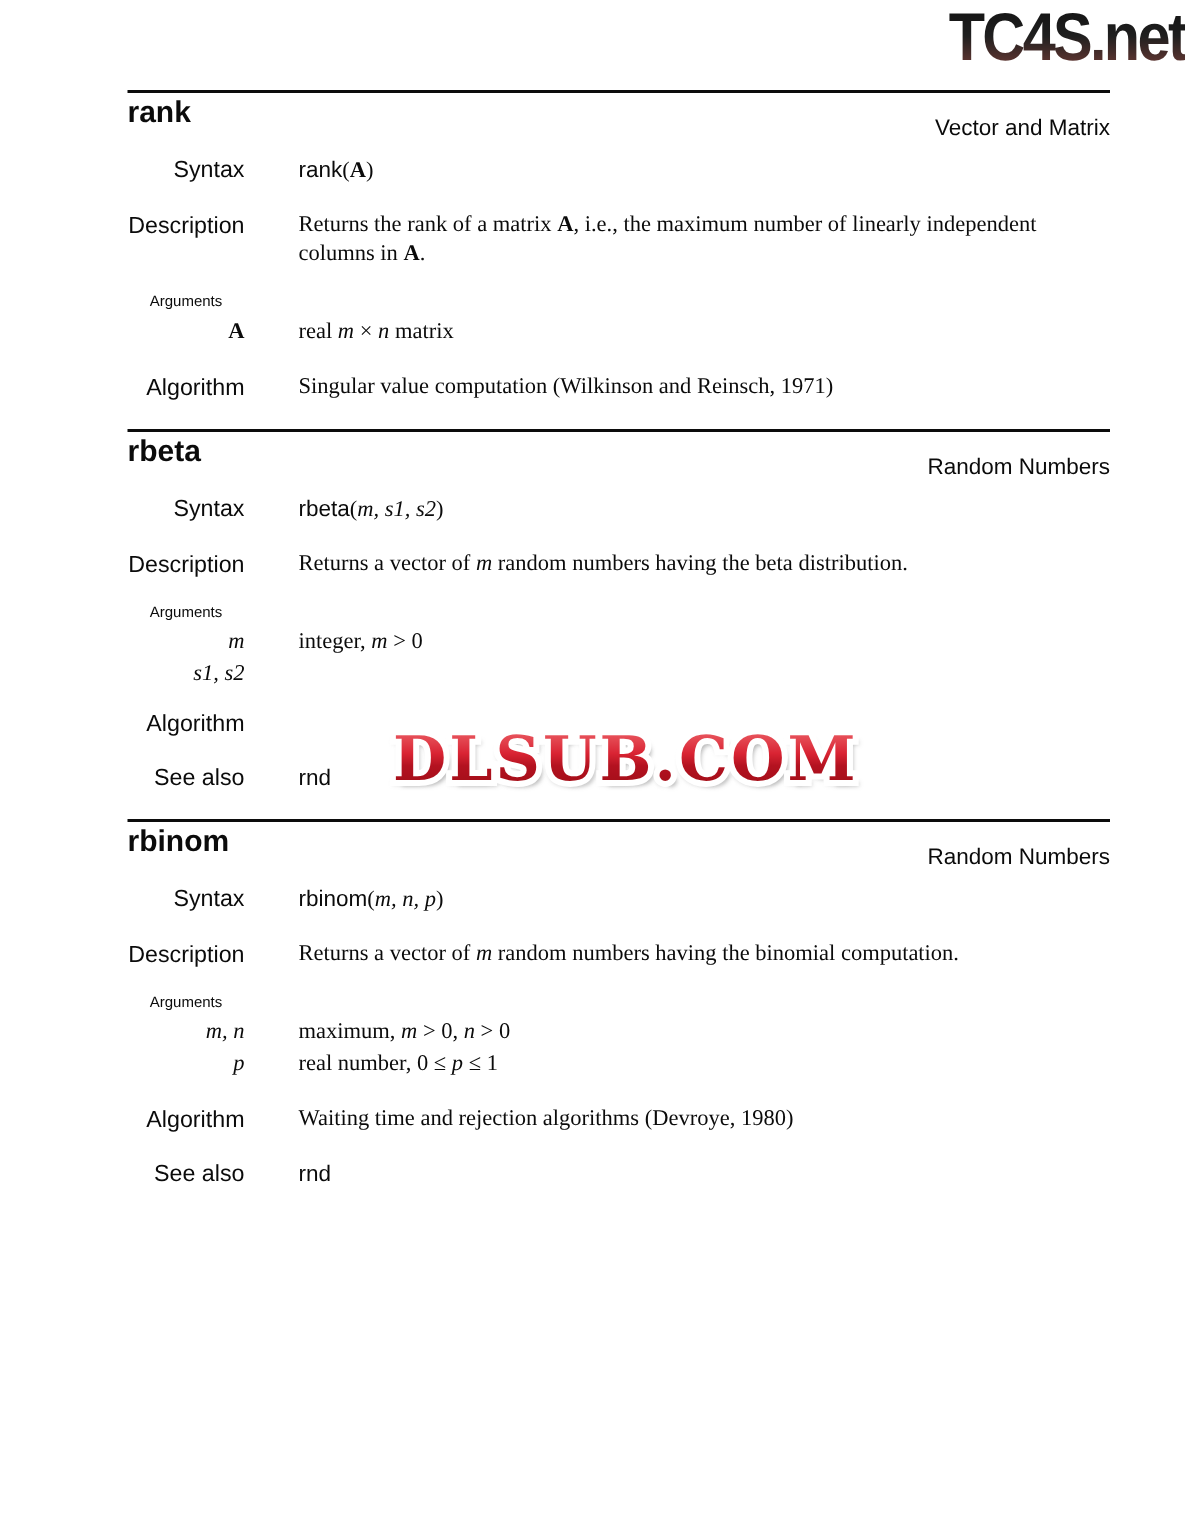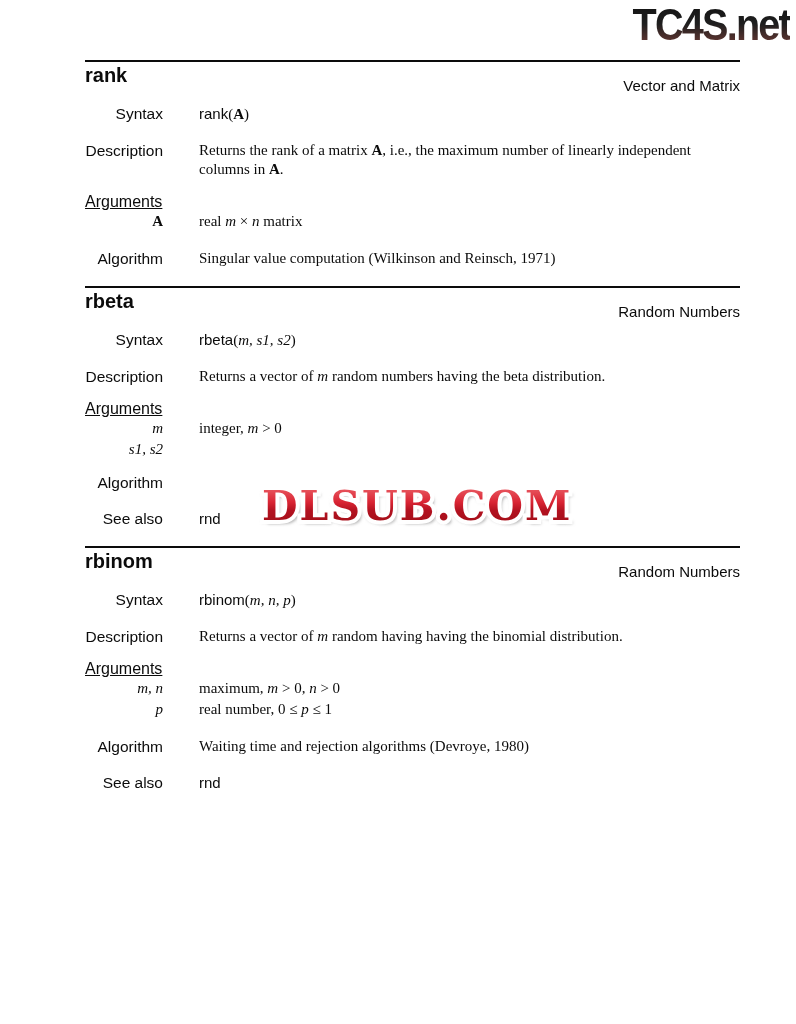--- a/index.html
+++ b/index.html
@@ -19,22 +19,22 @@
   .row-label{position:absolute;left:0;top:0;width:78px;text-align:right;
              font-family:"Liberation Sans",sans-serif;font-size:15.5px;line-height:19px;}
   .row-body{margin-left:114px;font-size:15px;line-height:19px;margin-top:17px;}
 
   .syntax-fn,.sans{font-family:"Liberation Sans",sans-serif;}
   .ser{font-family:"Liberation Serif",serif;}
   .em{font-style:italic;}
   .bold{font-weight:bold;}
 
   .args{margin-top:13px;}
-  .args-label{text-align:left;width:78px;font-family:"Liberation Sans",sans-serif;
-              font-size:16px;line-height:19px;text-decoration:underline;}
+  .args-label{text-align:center;width:78px;font-family:"Liberation Sans",sans-serif;
+              font-size:10px;line-height:19px;}
   .arg-row{position:relative;min-height:21px;}
   .arg-name{position:absolute;left:0;top:0;width:78px;text-align:right;font-size:15px;
             line-height:21px;font-style:italic;}
   .arg-name.roman{font-style:normal;font-weight:bold;}
   .arg-desc{margin-left:114px;font-size:15px;line-height:21px;}
 
   
   .footer{position:absolute;left:85px;top:945px;width:655px;border-top:2px solid #0c0c0c;}
   .footer-inner{position:relative;margin-top:4px;font-family:"Liberation Sans",sans-serif;
                 font-size:15.5px;}
@@ -139,21 +139,21 @@
       <div class="sec-head">
         <span class="fn-name">rbinom</span>
         <span class="sec-cat">Random Numbers</span>
       </div>
       <div class="row first">
         <span class="row-label">Syntax</span>
         <div class="row-body"><span class="syntax-fn">rbinom</span><span class="ser">(</span><span class="ser em">m, n, p</span><span class="ser">)</span></div>
       </div>
       <div class="row">
         <span class="row-label">Description</span>
-        <div class="row-body"><span>Returns a vector of </span><span class="em">m</span><span> random having having the binomial distribution.</span></div>
+        <div class="row-body"><span>Returns a vector of </span><span class="em">m</span><span> random numbers having the binomial computation.</span></div>
       </div>
       <div class="args">
         <div class="args-label">Arguments</div>
         <div class="arg-row">
           <span class="arg-name">m, n</span>
           <div class="arg-desc"><span>maximum, </span><span class="em">m</span><span> &gt; 0, </span><span class="em">n</span><span> &gt; 0</span></div>
         </div>
         <div class="arg-row">
           <span class="arg-name">p</span>
           <div class="arg-desc"><span>real number,  0 ≤ </span><span class="em">p</span><span> ≤ 1</span></div>

